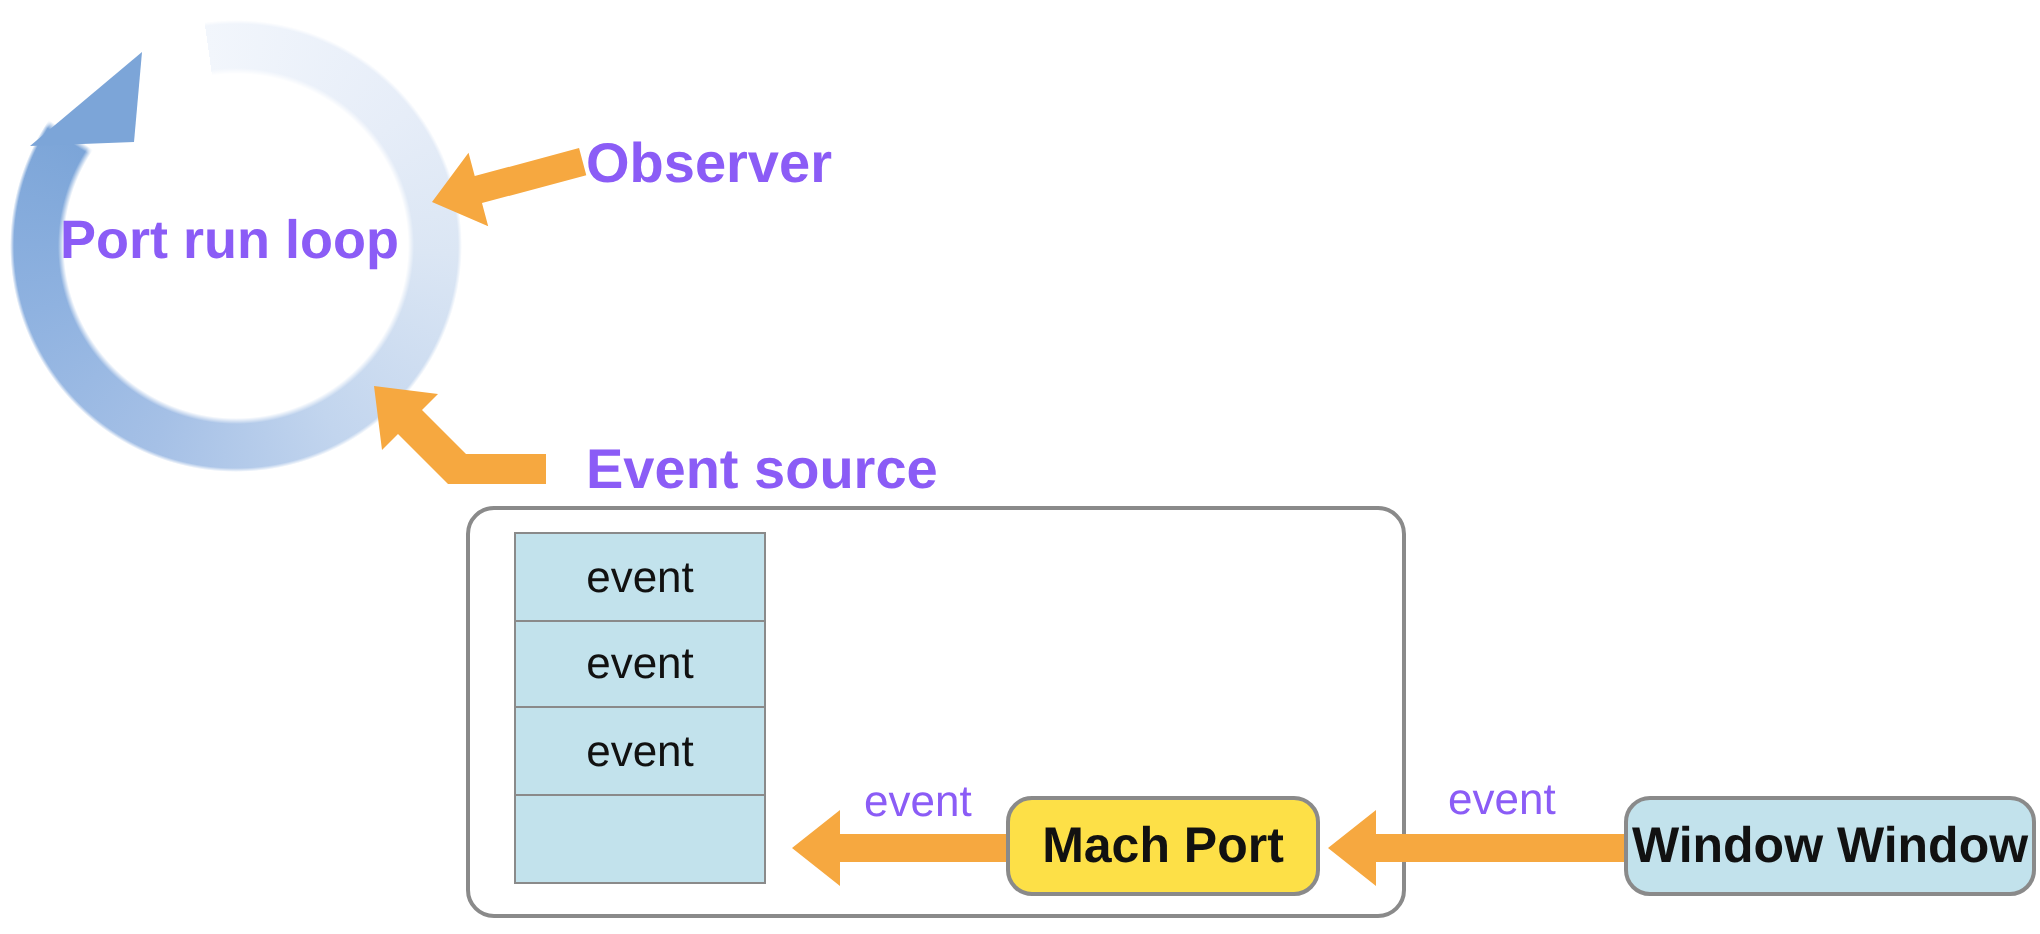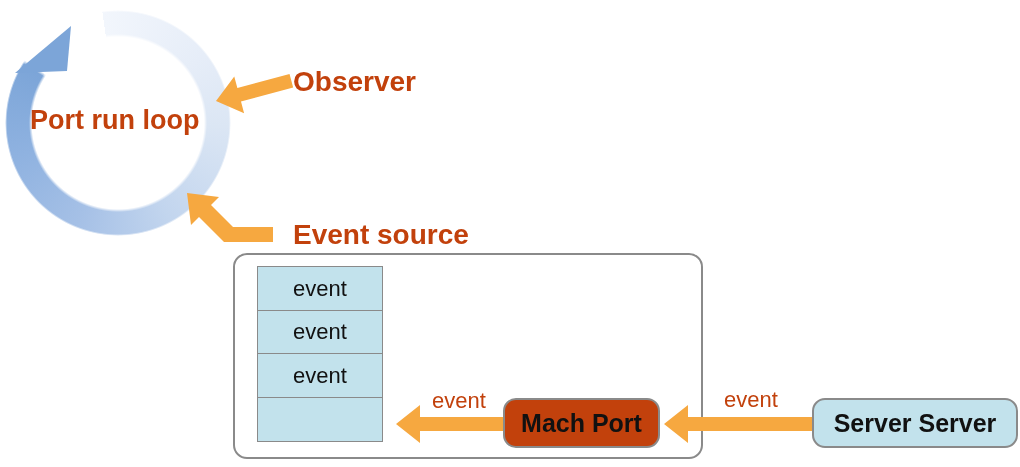--- a/index.html
+++ b/index.html
@@ -20,21 +20,21 @@
       #c2d5ee 160deg, #a5c0e6 210deg, #8fb2e0 260deg,
       #7ca5d8 310deg, rgba(255,255,255,0) 312deg 360deg);
     -webkit-mask: radial-gradient(circle closest-side,
       transparent 86px, #000 89px, #000 111px, transparent 113px);
     mask: radial-gradient(circle closest-side,
       transparent 86px, #000 89px, #000 111px, transparent 113px);
   }
 
   .overlay { position: absolute; left: 0; top: 0; z-index: 3; }
 
-  .lbl { position: absolute; color: #c2410c; z-index: 4; white-space: nowrap; }
+  .lbl { position: absolute; color: #8b5cf6; z-index: 4; white-space: nowrap; }
   .lbl-bold { font-weight: bold; font-size: 28px; }
   .lbl-event { font-size: 22px; }
 
   .main-loop-label {
     left: 30px; top: 105px; width: 165px;
     text-align: center; font-weight: bold; font-size: 27px;
   }
 
   .container-box {
     position: absolute; left: 233px; top: 253px;
@@ -51,21 +51,21 @@
     font-size: 22px; color: #111111;
   }
   .queue-row:first-child { margin-top: 0; }
 
   .node {
     position: absolute; top: 398px; height: 46px; z-index: 2;
     border: 2px solid #8a8a8a; border-radius: 13px;
     display: flex; align-items: center; justify-content: center;
     font-weight: bold; font-size: 25px; color: #111111;
   }
-  .node-mach { left: 503px; width: 153px; background: #c2410c; }
+  .node-mach { left: 503px; width: 153px; background: #fde047; }
   .node-ws   { left: 812px; width: 202px; background: #c2e2ec; }
 </style>
 </head>
 <body>
 
 <div class="canvas">
 
   <div class="loop-ring"></div>
 
   <svg class="overlay" width="1020" height="467" viewBox="0 0 1020 467">
@@ -93,15 +93,15 @@
     <div class="queue-row">event</div>
     <div class="queue-row">event</div>
     <div class="queue-row">event</div>
     <div class="queue-row"></div>
   </div>
 
   <div class="lbl lbl-event" style="left:432px; top:388px;">event</div>
   <div class="lbl lbl-event" style="left:724px; top:387px;">event</div>
 
   <div class="node node-mach">Mach Port</div>
-  <div class="node node-ws">Server Server</div>
+  <div class="node node-ws">Window Window</div>
 
 </div>
 
 </body></html>

